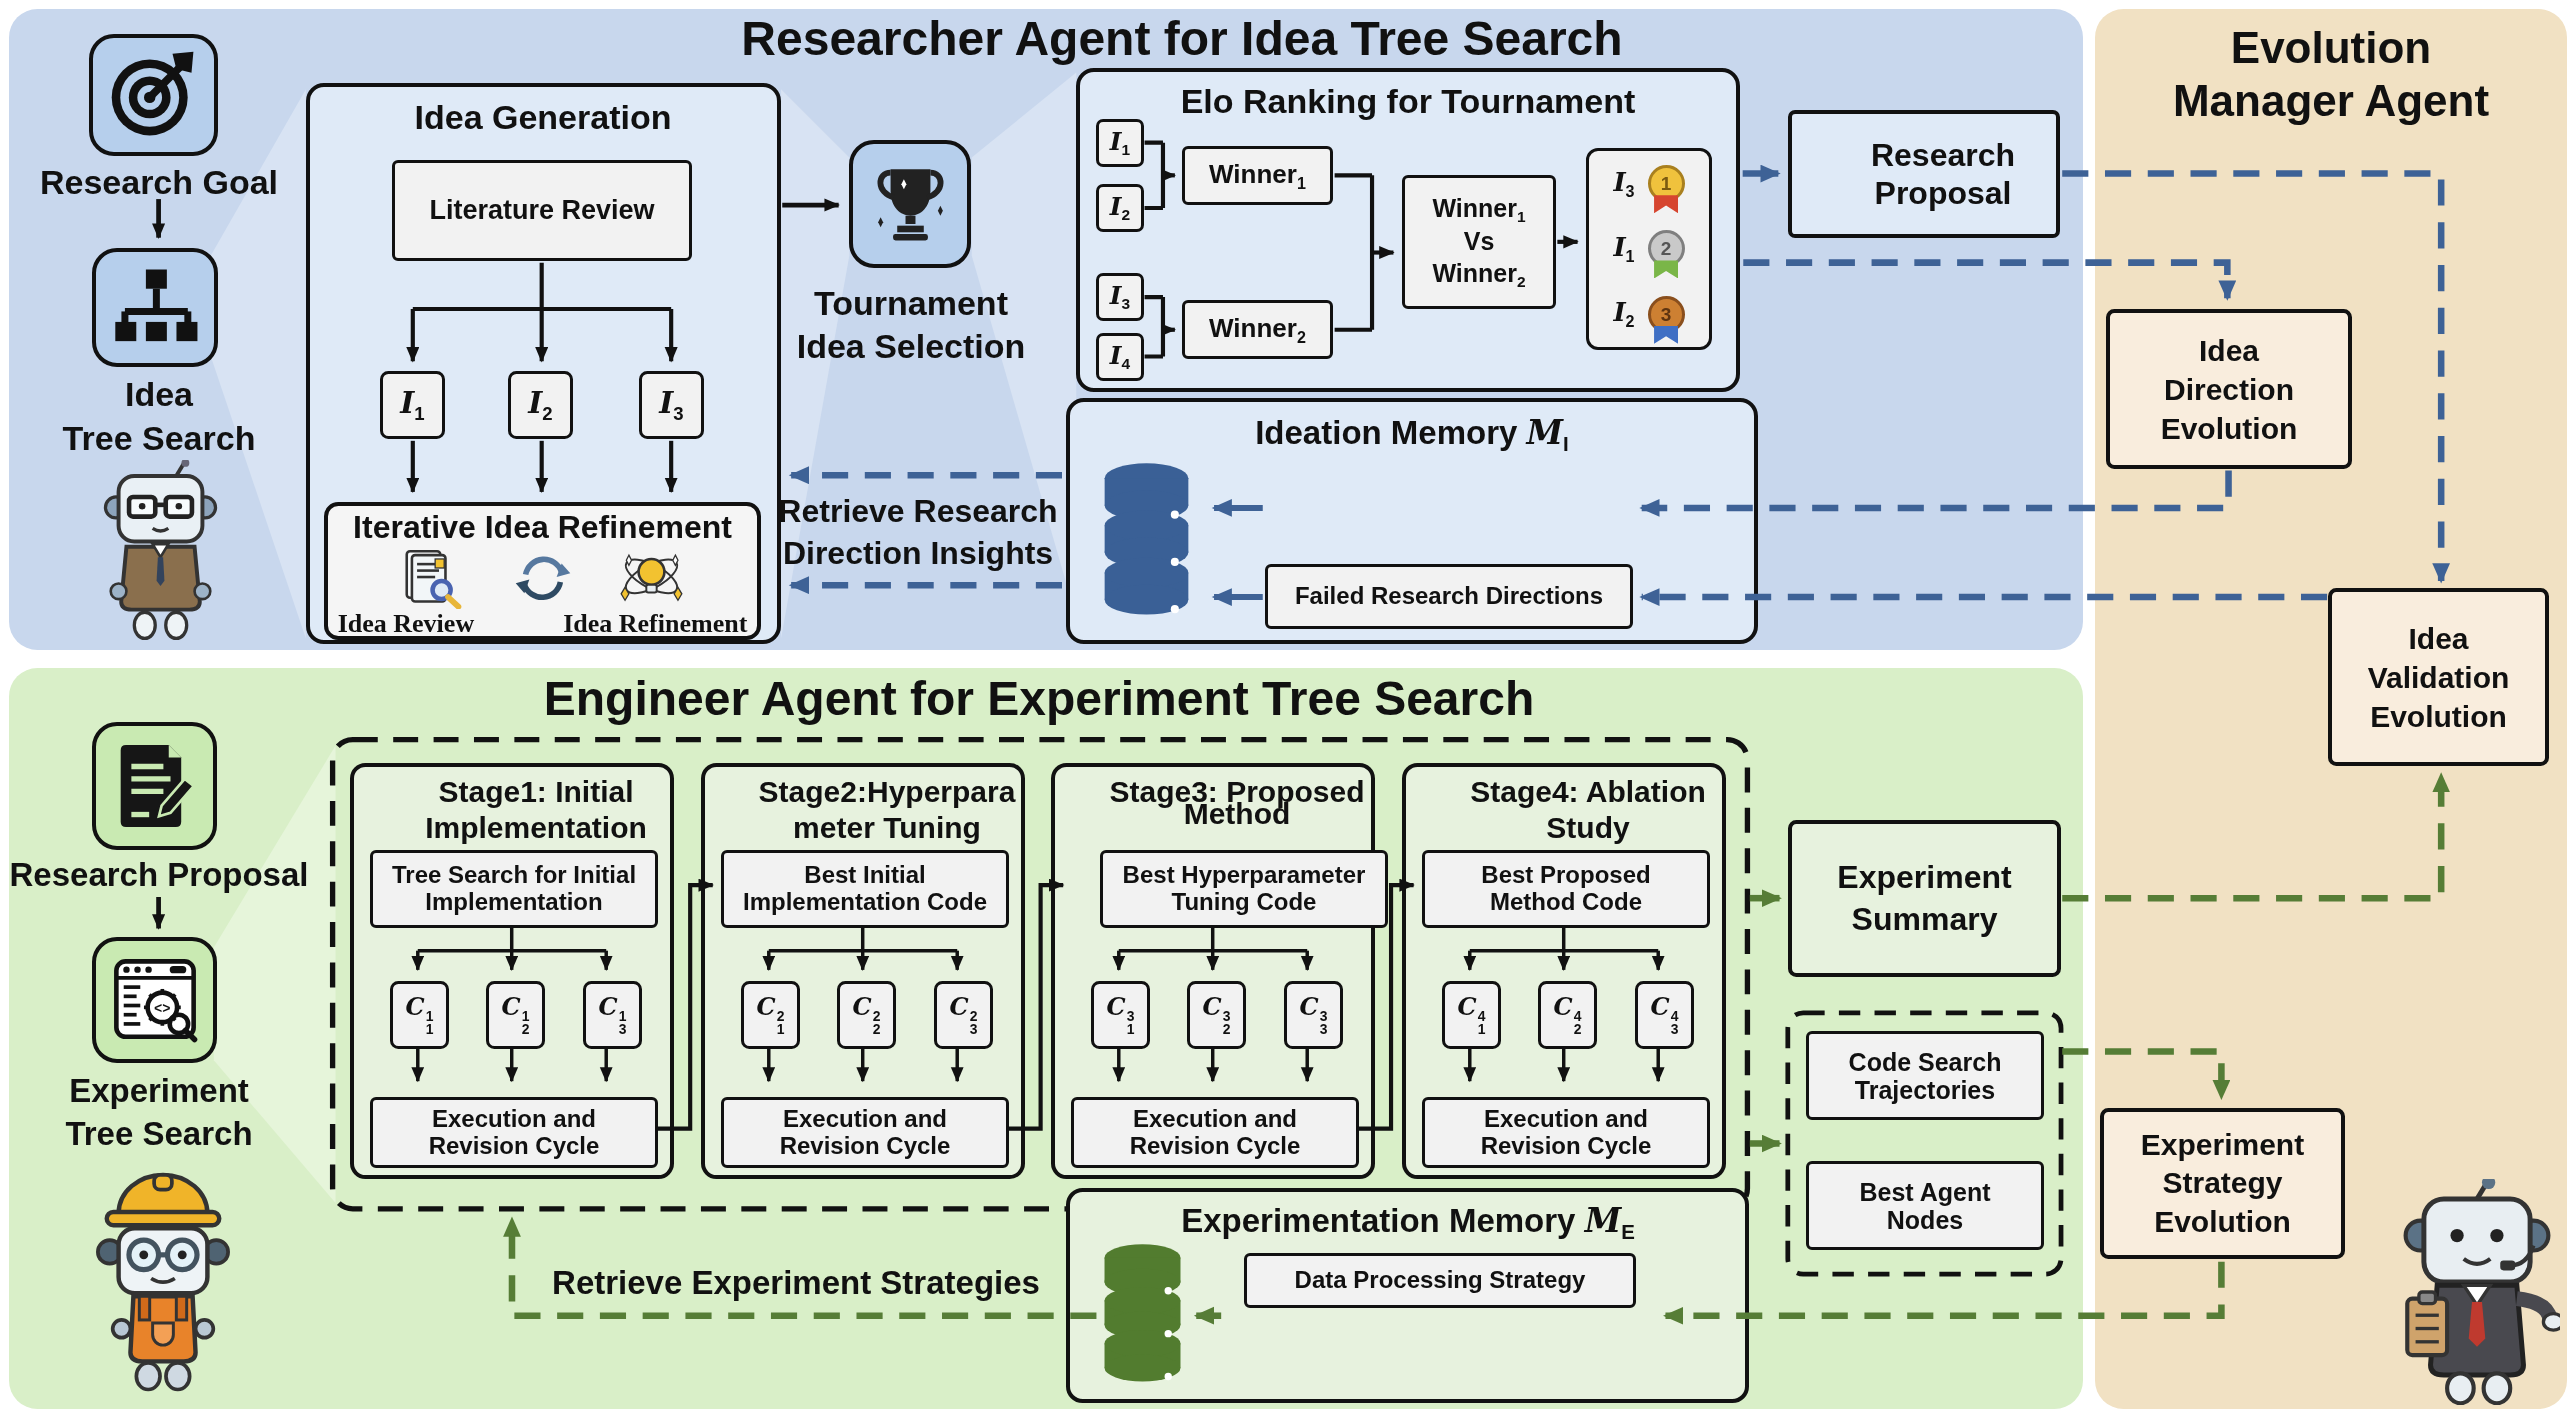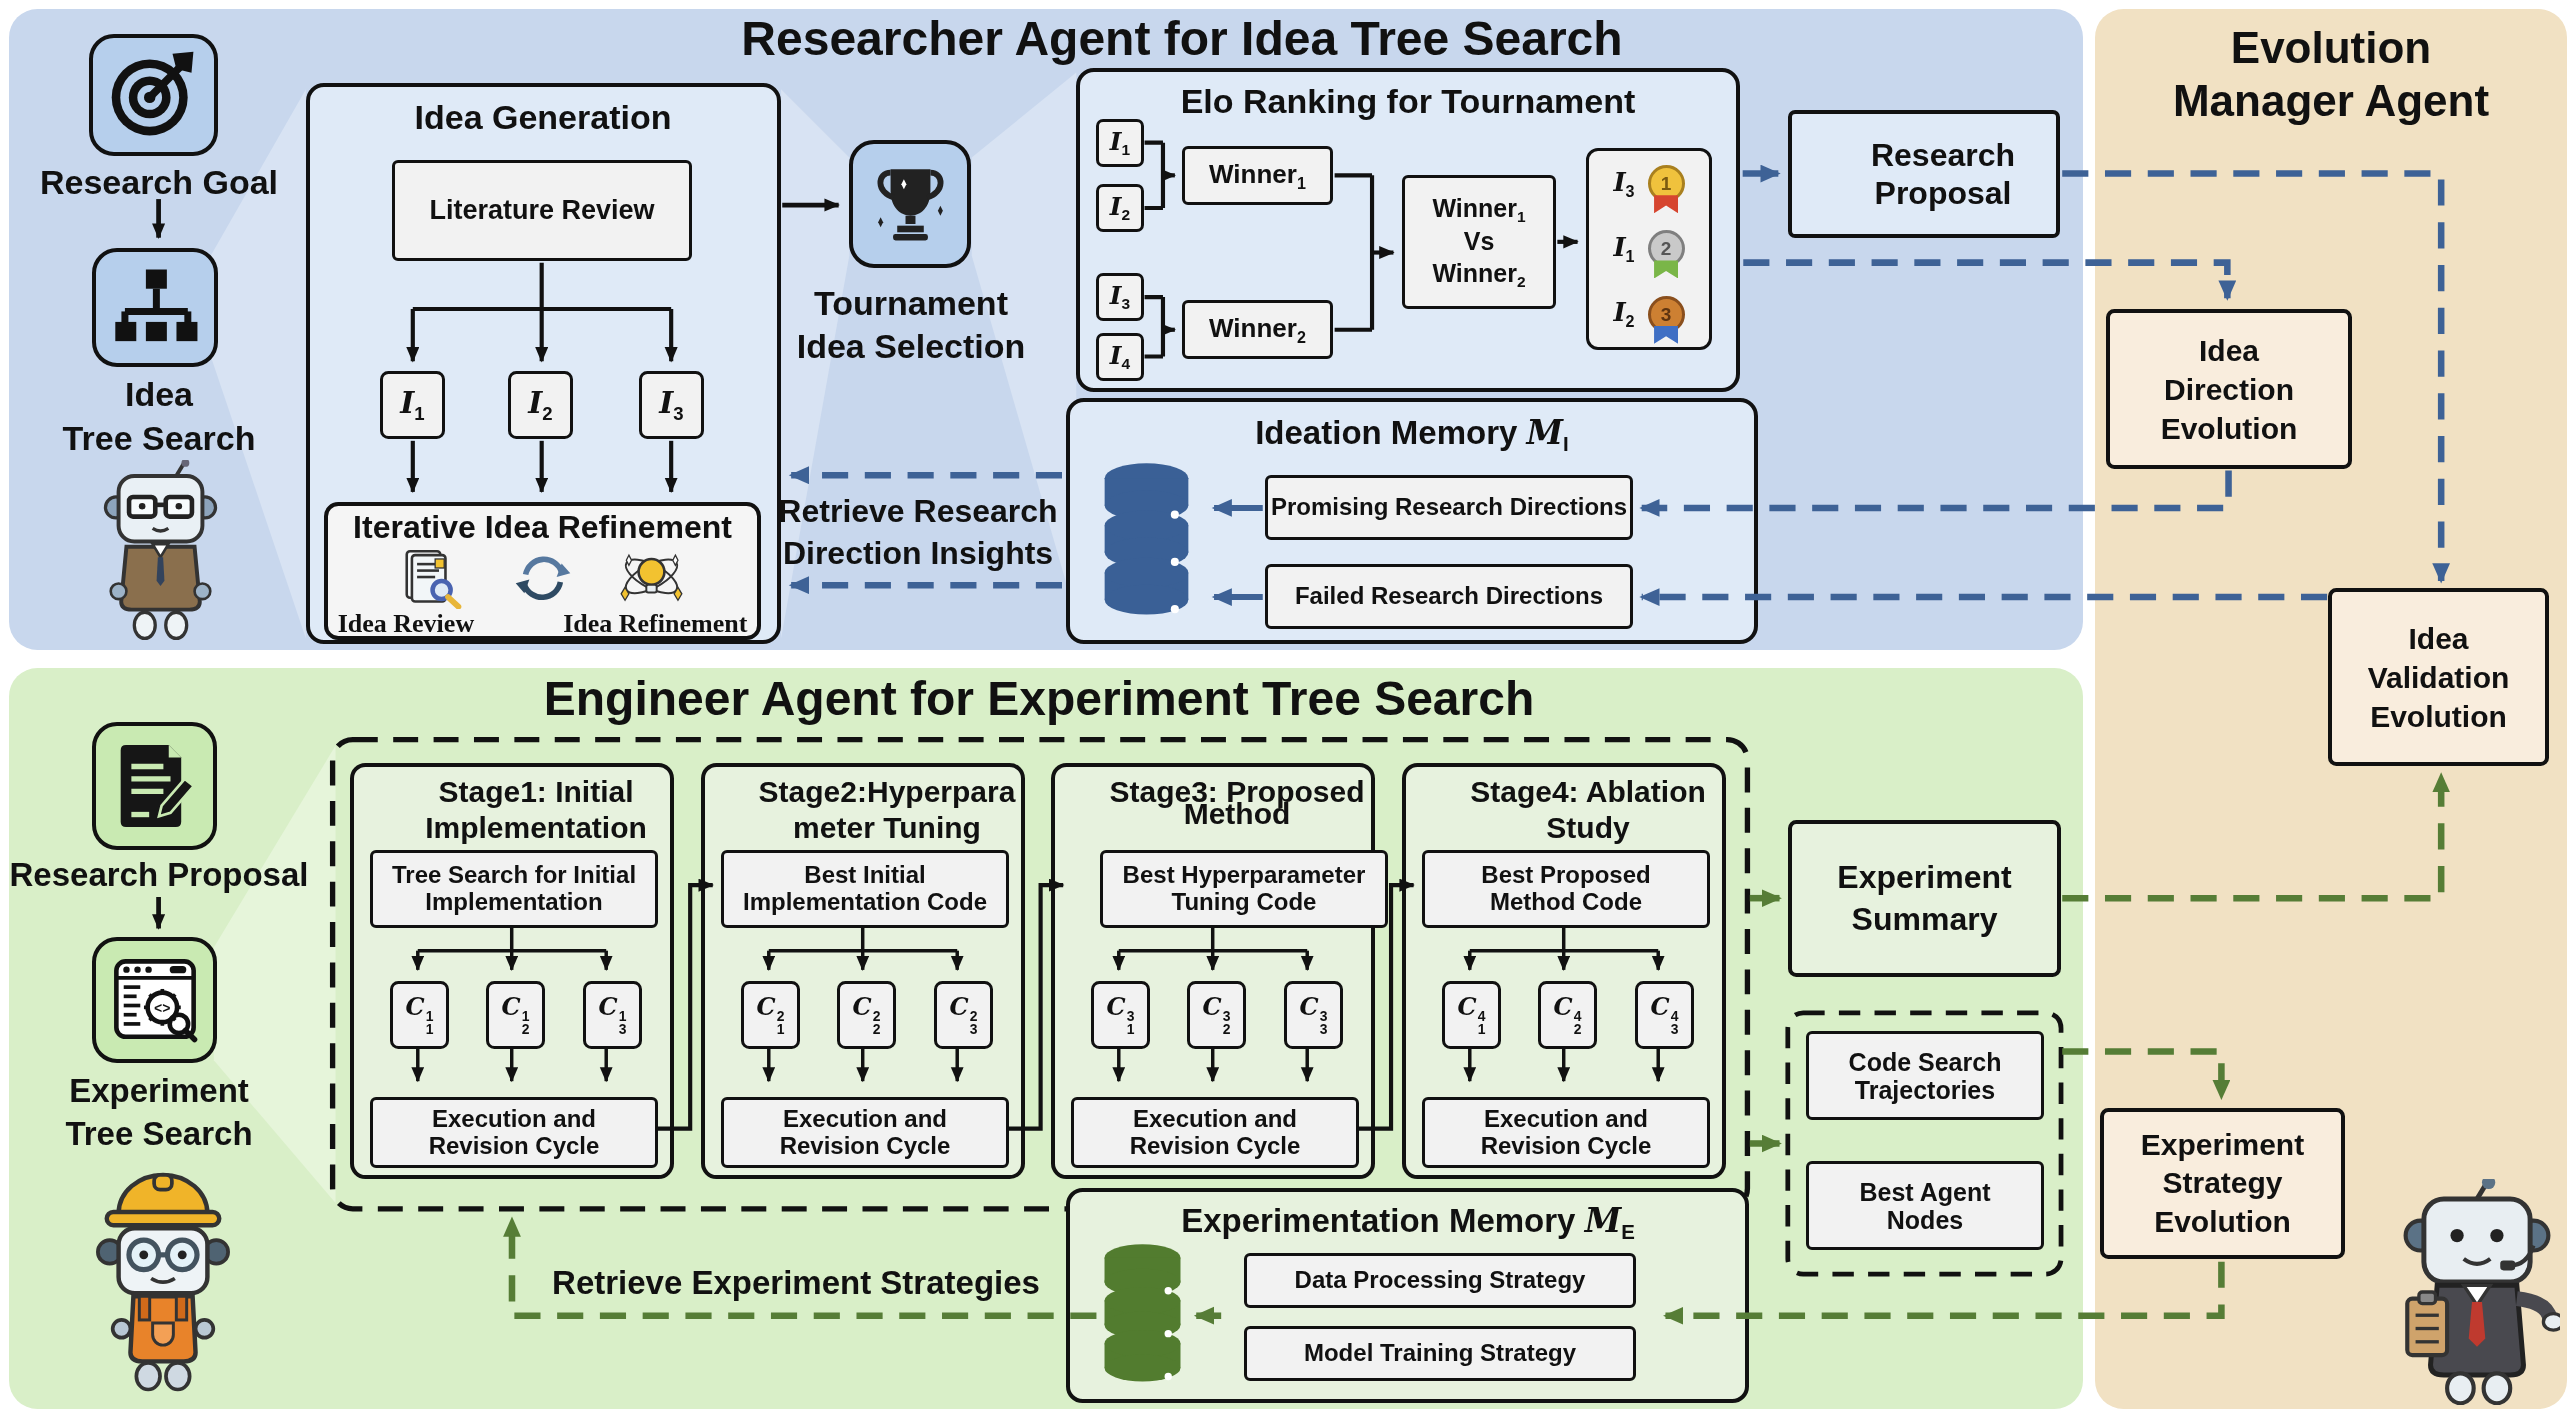--- a/index.html
+++ b/index.html
@@ -238,23 +238,20 @@
         <ellipse cx="70" cy="94" rx="62" ry="22"></ellipse>
         <ellipse cx="70" cy="134" rx="62" ry="22"></ellipse>
       <rect x="8" y="164" width="124" height="40"></rect>
         <ellipse cx="70" cy="164" rx="62" ry="22"></ellipse>
         <ellipse cx="70" cy="204" rx="62" ry="22"></ellipse>
     </g>
     <circle class="dbdot" cx="112" cy="78" r="6"></circle>
       <circle class="dbdot" cx="112" cy="148" r="6"></circle>
       <circle class="dbdot" cx="112" cy="218" r="6"></circle>
   </svg>
-  <div class="gbox" style="left:1265px;top:475px;width:368px;height:65px;font-size:24px;">
-    <span>Promising Research Directions</span>
-    </div>
   <div class="gbox" style="left:1265px;top:564px;width:368px;height:65px;font-size:24px;">
     <span>Failed Research Directions</span>
     </div>
   <div class="lbl" style="left:918px;top:493px;font-size:32px;">Retrieve Research</div>
   <div class="lbl" style="left:918px;top:535px;font-size:32px;">Direction Insights</div>
 
   <div class="bluebox" style="left:1788px;top:110px;width:272px;height:128px;font-size:32px;line-height:1.2;">
     <span>Research</span>
     <span>Proposal</span>
   </div>
@@ -561,23 +558,20 @@
         <ellipse cx="70" cy="164" rx="62" ry="22"></ellipse>
         <ellipse cx="70" cy="204" rx="62" ry="22"></ellipse>
     </g>
     <circle class="dbdot" cx="112" cy="78" r="6"></circle>
       <circle class="dbdot" cx="112" cy="148" r="6"></circle>
       <circle class="dbdot" cx="112" cy="218" r="6"></circle>
   </svg>
   <div class="gbox" style="left:1244px;top:1253px;width:392px;height:55px;font-size:24px;">
     <span>Data Processing Strategy</span>
     </div>
-  <div class="gbox" style="left:1244px;top:1326px;width:392px;height:55px;font-size:24px;">
-    <span>Model Training Strategy</span>
-    </div>
   <div class="lbl" style="left:796px;top:1264px;font-size:33px;">Retrieve Experiment Strategies</div>
 
   <svg class="abs" style="left:0;top:0;pointer-events:none;" width="2576" height="1418" viewBox="0 0 4337 2387">
     <defs>
       <marker id="mk" markerUnits="userSpaceOnUse" markerWidth="28" markerHeight="24" refX="24" refY="11" orient="auto">
         <path d="M0,0 L26,11 L0,22 Z" fill="#111"></path>
         </marker>
       <marker id="mb" markerUnits="userSpaceOnUse" markerWidth="38" markerHeight="34" refX="30" refY="15" orient="auto">
         <path d="M0,0 L34,15 L0,30 Z" fill="var(--arrow-blue)"></path>
         </marker>

